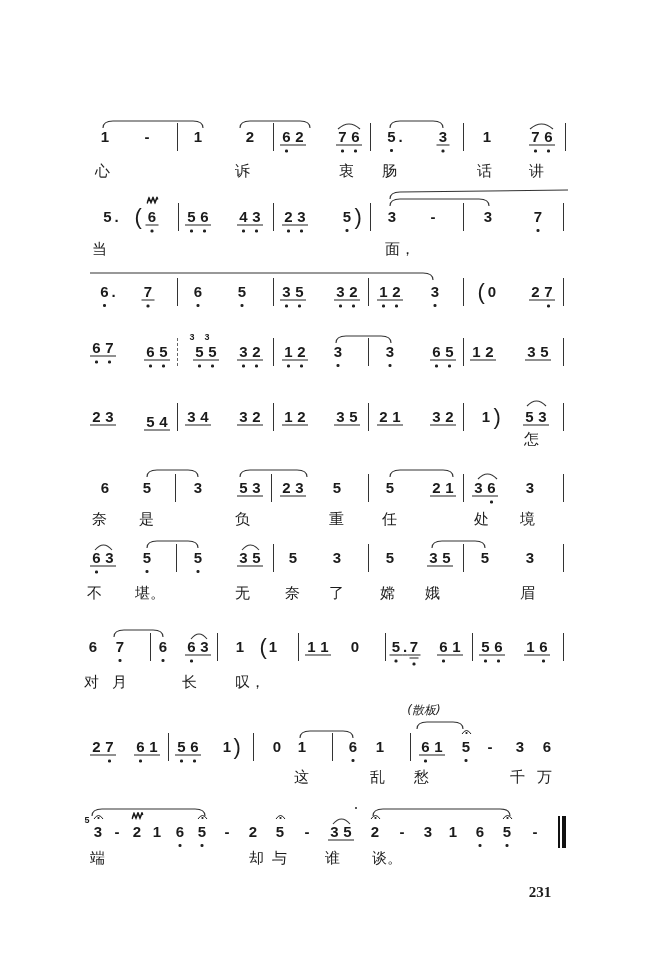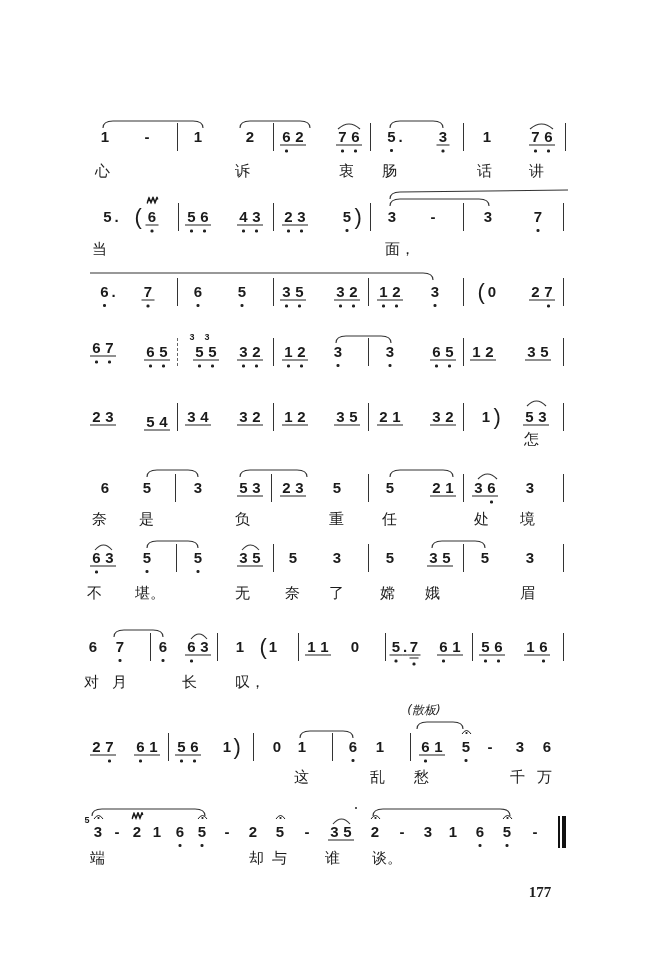--- a/index.html
+++ b/index.html
@@ -75,21 +75,21 @@
       <path d="M242 550 Q250.5 540 259 550" fill="none" stroke="#333" stroke-width="1.1"></path>
       <path d="M432 548 Q432 541 442 541 L475 541 Q485 541 485 548" fill="none" stroke="#333" stroke-width="1.1"></path>
       <path d="M114 637 Q114 630 124 630 L153 630 Q163 630 163 637" fill="none" stroke="#333" stroke-width="1.1"></path>
       <path d="M191 639 Q199 629 207 639" fill="none" stroke="#333" stroke-width="1.1"></path>
       <path d="M300 738 Q300 731 310 731 L343 731 Q353 731 353 738" fill="none" stroke="#333" stroke-width="1.1"></path>
       <path d="M417 729 Q417 722 427 722 L453 722 Q463 722 463 729" fill="none" stroke="#333" stroke-width="1.1"></path>
       <path d="M92 816 Q92 809 102 809 L195 809 Q205 809 205 816" fill="none" stroke="#333" stroke-width="1.1"></path>
       <path d="M333 824 Q341.5 814 350 824" fill="none" stroke="#333" stroke-width="1.1"></path>
       <path d="M373 816 Q373 809 383 809 L500 809 Q510 809 510 816" fill="none" stroke="#333" stroke-width="1.1"></path>
     </svg>
-  <div id="page-number">177</div>
+  <div id="page-number">231</div>
 <div class="system">
       <div class="ng" style="left: 105px; top: 137px;"><span class="c">1</span></div>
       <div class="ng" style="left: 147px; top: 137px;"><span class="c">-</span></div>
       <div class="ng" style="left: 198px; top: 137px;"><span class="c">1</span></div>
       <div class="ng" style="left: 250px; top: 137px;"><span class="c">2</span></div>
       <div class="ng u" style="left: 293px; top: 137px;"><span class="c db">6</span><span class="c">2</span></div>
       <div class="ng u" style="left: 349px; top: 137px;"><span class="c db">7</span><span class="c db">6</span></div>
       <div class="ng" style="left: 394px; top: 137px;"><span class="c db">5</span><span class="c pt">.</span></div>
       <div class="ng u" style="left: 443px; top: 137px;"><span class="c db">3</span></div>
       <div class="ng" style="left: 487px; top: 137px;"><span class="c">1</span></div>

